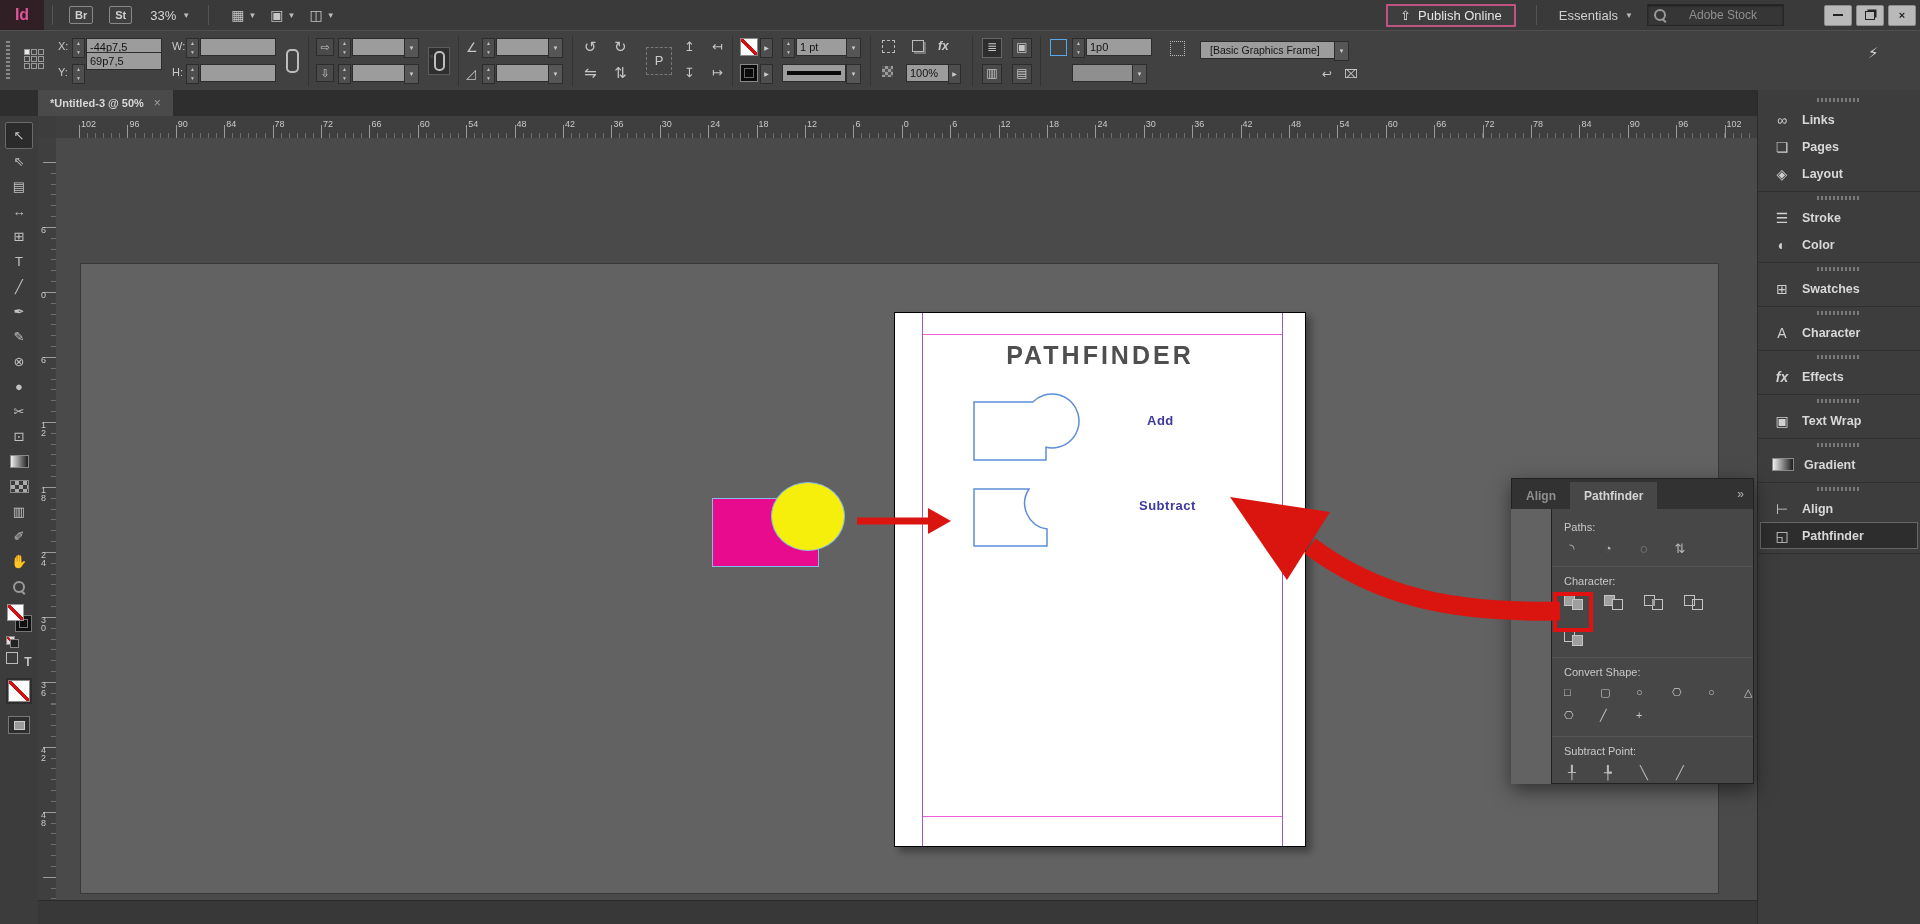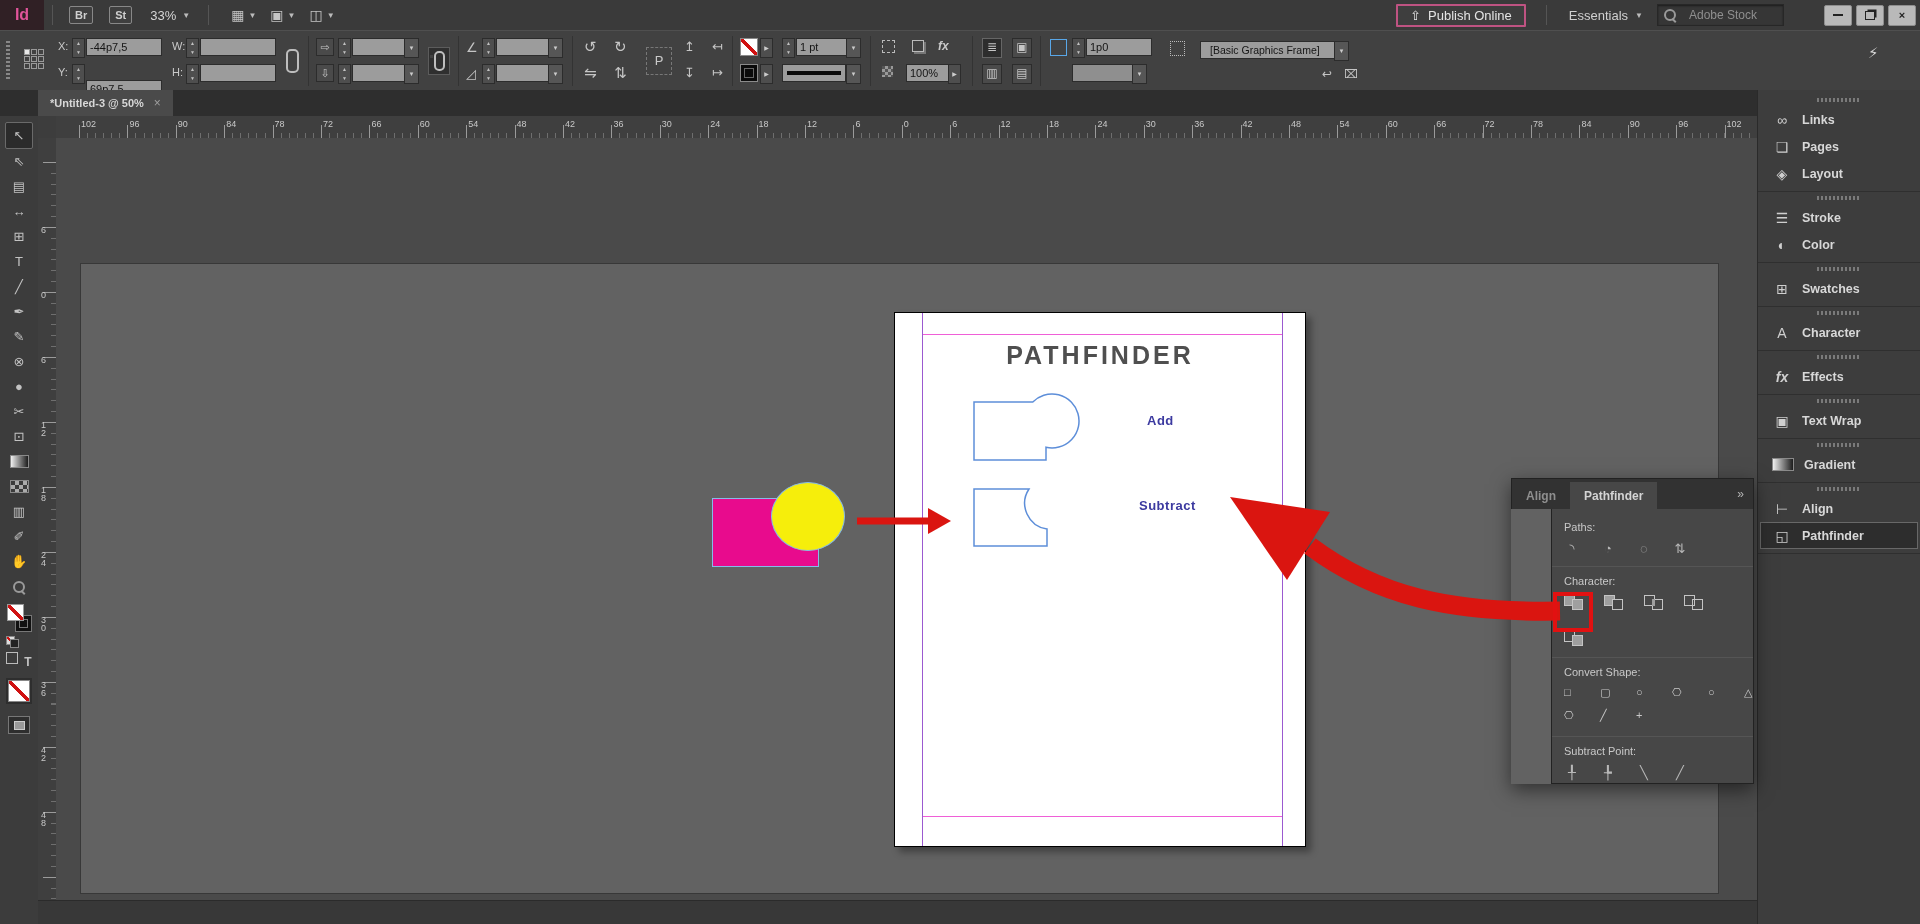--- a/index.html
+++ b/index.html
@@ -15,21 +15,21 @@
   .mb-sep{width:1px;height:20px;background:#555;margin:0 8px;}
   .sq-btn{border:1px solid #888;background:#3f3f3f;color:#cfcfcf;font-size:11px;font-weight:bold;
     padding:2px 5px;border-radius:2px;margin:0 8px;}
   .zoom-dd{display:flex;align-items:center;gap:6px;margin:0 10px;}
   .caret{font-size:8px;color:#bbb;}
   .mini-ic{font-size:14px;color:#c5c5c5;margin-left:14px;display:flex;align-items:center;gap:4px;}
   .mb-right{position:absolute;right:0;top:0;height:30px;display:flex;align-items:center;}
   .publish{display:flex;align-items:center;gap:7px;border:2px solid #bf5382;background:#3e3e3e;
     color:#e4e4e4;font-size:13px;padding:2px 12px;margin-right:12px;border-radius:1px;}
   .workspace{display:flex;align-items:center;gap:7px;margin:0 14px;color:#d0d0d0;}
-  .stock{display:flex;align-items:center;gap:11px;background:#363636;border:1px solid #272727;
+  .stock{display:flex;align-items:center;gap:21px;background:#363636;border:1px solid #272727;
     box-shadow:inset 0 1px 2px rgba(0,0,0,.5);padding:2px 6px;margin-right:36px;height:16px;}
   .stock input{background:transparent;border:none;outline:none;color:#bbb;font-size:12px;width:86px;}
   .stock input::placeholder{color:#8f8f8f;}
   .mag{width:8px;height:8px;border:2px solid #9a9a9a;border-radius:50%;position:relative;display:inline-block;}
   .mag::after{content:"";position:absolute;width:2px;height:5px;background:#9a9a9a;left:7px;top:7px;transform:rotate(-45deg);}
   .winbtn{width:26px;height:19px;background:#b9b9b9;border:1px solid #8e8e8e;border-radius:2px;
     color:#222;font-size:11px;font-weight:bold;display:flex;align-items:center;justify-content:center;margin-left:4px;}
   .winbtn .bar{width:10px;height:2px;background:#222;}
   .winbtn .rst{width:8px;height:7px;border:1.5px solid #222;box-shadow:2px -2px 0 -0.5px #222;}
   .mb-right .winbtn:last-child{margin-right:4px;}
@@ -237,21 +237,21 @@
       <i></i>
       <i></i>
       <i></i>
       <i></i>
   </div>
   <span class="cl" style="left:58px;top:9px;">X:</span>
   <span class="stp" style="left:72px;top:7px;"></span>
   <span class="fld" style="left:86px;top:7px;width:68px;">-44p7,5</span>
   <span class="cl" style="left:58px;top:35px;">Y:</span>
   <span class="stp" style="left:72px;top:33px;"></span>
-  <span class="fld" style="left:86px;top:49px;width:68px;">69p7,5</span>
+  <span class="fld" style="left:86px;top:21px;width:68px;">69p7,5</span>
   <span class="cl" style="left:172px;top:9px;">W:</span>
   <span class="stp" style="left:186px;top:7px;"></span>
   <span class="fld" style="left:200px;top:7px;width:68px;"></span>
   <span class="cl" style="left:172px;top:35px;">H:</span>
   <span class="stp" style="left:186px;top:33px;"></span>
   <span class="fld" style="left:200px;top:33px;width:68px;"></span>
   <span class="chainlink" style="left:286px;top:18px;"></span>
   <div class="vsep" style="left:308px;"></div>
 
   <span class="icn boxicn" style="left:316px;top:7px;">⇨</span>

